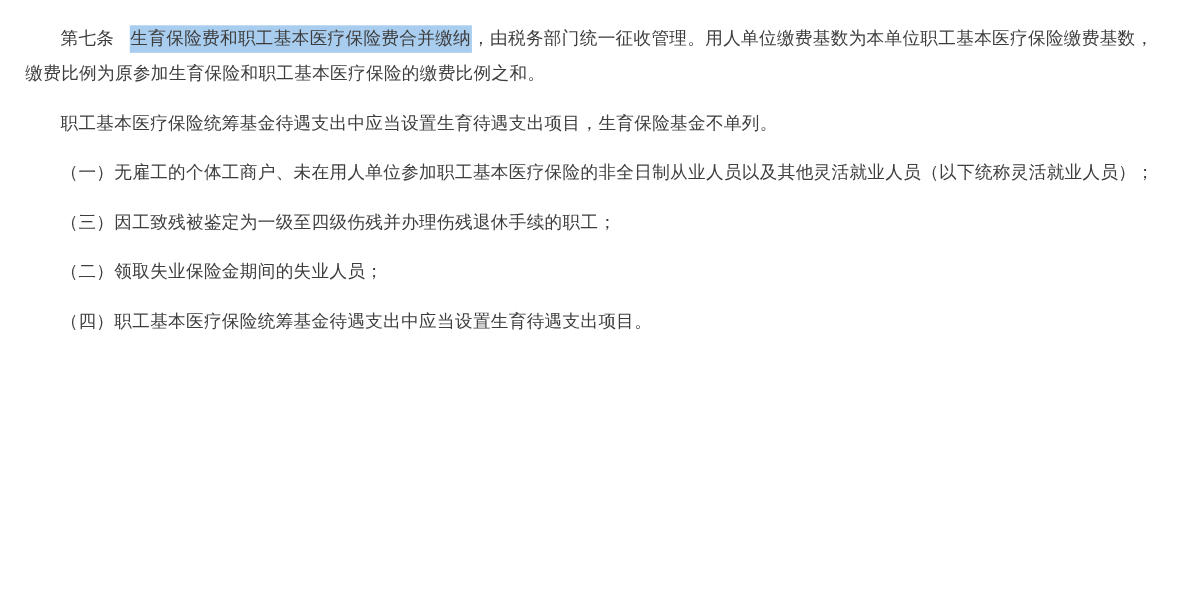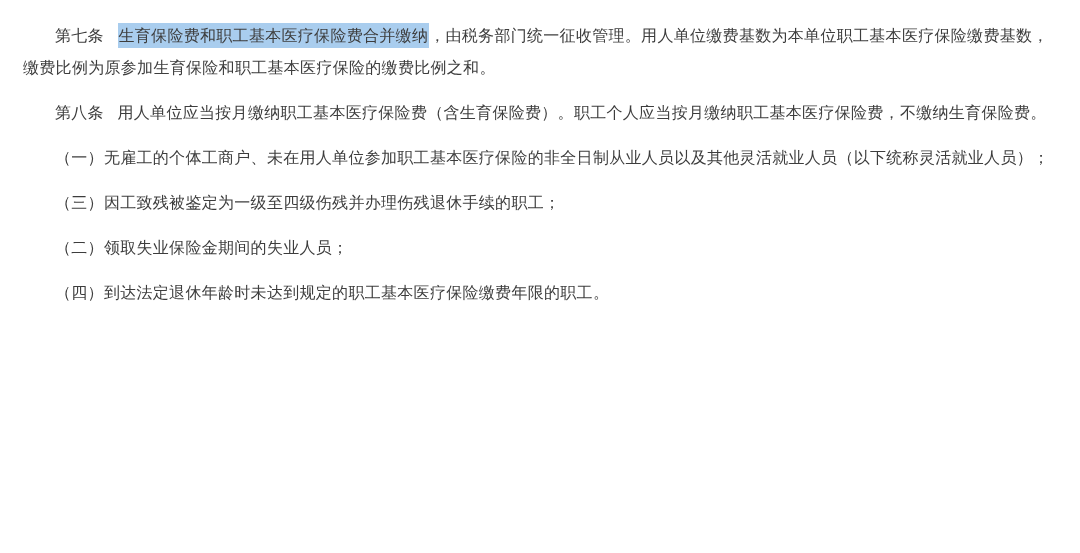--- a/index.html
+++ b/index.html
@@ -35,19 +35,19 @@
     color: inherit;
     padding: 4px 1px;
   }
 </style>
 </head>
 <body style="background: rgb(255, 255, 255);">
 
 <main class="doc">
   <div id="paragraphs">
       <p class="para"><span class="lead">第七条</span><mark class="hl">生育保险费和职工基本医疗保险费合并缴纳</mark><span>，由税务部门统一征收管理。用人单位缴费基数为本单位职工基本医疗保险缴费基数，缴费比例为原参加生育保险和职工基本医疗保险的缴费比例之和。</span></p>
-      <p class="para"><span class="lead">第八条</span><span>用人单位应当按月缴纳职工基本医疗保险费（含生育保险费）。职工个人应当按月缴纳职工基本医疗保险费，不缴纳生育保险费。</span></p>
+      <p class="para"><span>职工基本医疗保险统筹基金待遇支出中应当设置生育待遇支出项目，生育保险基金不单列。</span></p>
       <p class="para"><span>（一）无雇工的个体工商户、未在用人单位参加职工基本医疗保险的非全日制从业人员以及其他灵活就业人员（以下统称灵活就业人员）；</span></p>
       <p class="para"><span>（三）因工致残被鉴定为一级至四级伤残并办理伤残退休手续的职工；</span></p>
       <p class="para"><span>（二）领取失业保险金期间的失业人员；</span></p>
-      <p class="para"><span>（四）到达法定退休年龄时未达到规定的职工基本医疗保险缴费年限的职工。</span></p>
+      <p class="para"><span>（四）职工基本医疗保险统筹基金待遇支出中应当设置生育待遇支出项目。</span></p>
     </div>
 </main>
 
 </body></html>

